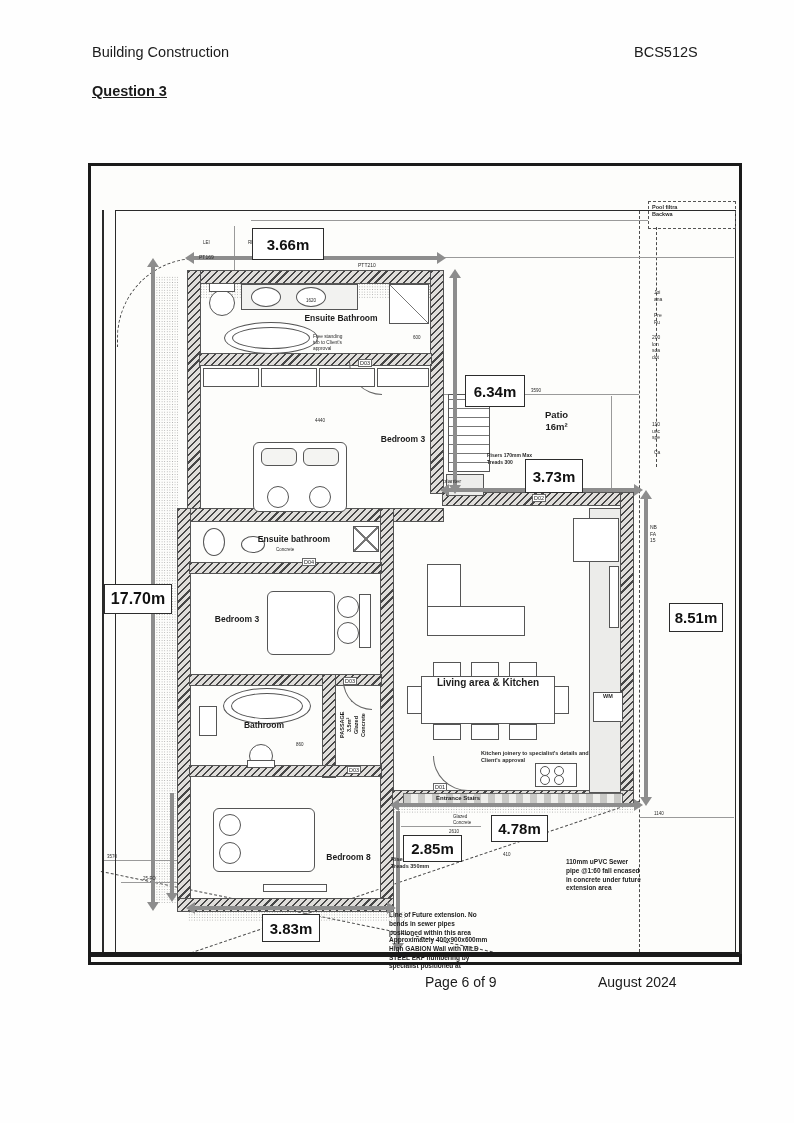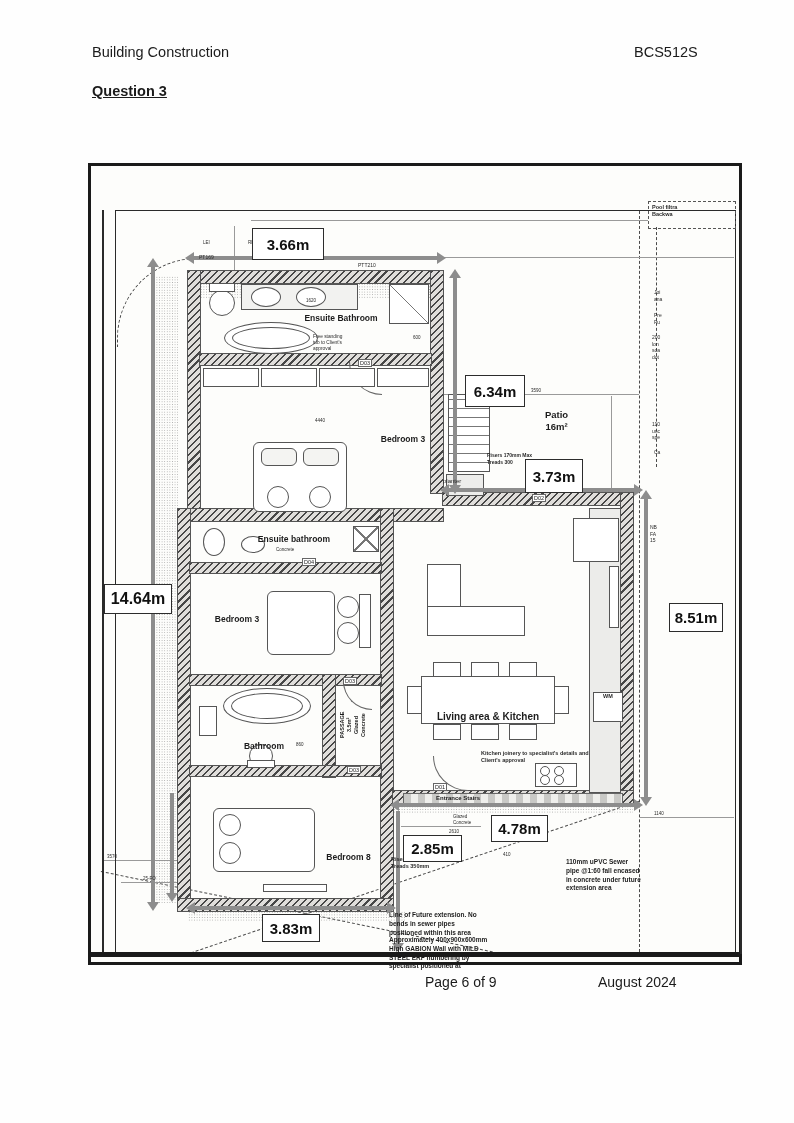--- a/index.html
+++ b/index.html
@@ -104,39 +104,39 @@
     <div class="av" style="left:60px;top:95px;height:647px;"></div>
     <div class="av" style="left:362px;top:106px;height:219px;"></div>
     <div class="ah" style="left:352px;top:322px;width:197px;"></div>
     <div class="av" style="left:553px;top:327px;height:310px;"></div>
     <div class="ah" style="left:302px;top:637px;width:247px;"></div>
     <div class="av dn" style="left:305px;top:645px;height:138px;"></div>
     <div class="av dn" style="left:79px;top:627px;height:106px;"></div>
     <div class="ah" style="left:98px;top:740px;width:204px;"></div>
 
     <div class="db" style="left:161px;top:62px;width:70px;height:30px;">3.66m</div>
-    <div class="db" style="left:13px;top:418px;width:66px;height:28px;font-size:16px;">14.64m</div>
+    <div class="db" style="left:13px;top:418px;width:66px;height:28px;font-size:16px;">17.70m</div>
     <div class="db" style="left:374px;top:209px;width:58px;height:30px;">6.34m</div>
     <div class="db" style="left:434px;top:293px;width:56px;height:32px;">3.73m</div>
     <div class="db" style="left:578px;top:437px;width:52px;height:27px;">8.51m</div>
     <div class="db" style="left:400px;top:649px;width:55px;height:25px;">4.78m</div>
     <div class="db" style="left:312px;top:669px;width:57px;height:25px;">2.85m</div>
     <div class="db" style="left:171px;top:748px;width:56px;height:26px;">3.83m</div>
 
     <div class="abs" style="left:557px;top:35px;width:86px;height:26px;border:1px dashed #555;overflow:hidden;z-index:4;">
       <div class="tn" style="left:3px;top:2px;font-size:5.5px;font-weight:bold;">Pool filtra
 Backwa</div>
     </div>
 
     <div class="rl" style="left:205px;top:147px;width:90px;">Ensuite Bathroom</div>
     <div class="rl" style="left:272px;top:268px;width:80px;">Bedroom 3</div>
     <div class="rl" style="left:163px;top:368px;width:80px;">Ensuite bathroom</div>
     <div class="tn" style="left:185px;top:381px;width:60px;font-size:4.5px;">Concrete</div>
     <div class="rl" style="left:110px;top:448px;width:72px;">Bedroom 3</div>
-    <div class="rl" style="left:140px;top:575px;width:66px;">Bathroom</div>
+    <div class="rl" style="left:140px;top:554px;width:66px;">Bathroom</div>
     <div class="rl vert" style="left:248px;top:515px;width:16px;height:88px;font-size:5.5px;">PASSAGE
 3.5m²
 Glazed
 Concrete</div>
     <div class="rl" style="left:220px;top:686px;width:75px;">Bedroom 8</div>
     <div class="rl" style="left:438px;top:243px;width:55px;font-size:9.5px;">Patio
 16m²</div>
     <div class="tn" style="left:352px;top:312px;width:40px;font-size:6px;">planter</div>
 
     <div class="dt" style="left:267px;top:193px;">D03</div>
@@ -243,21 +243,21 @@
     <div class="f" style="left:172px;top:718px;width:62px;height:6px;"></div>
 
     <div class="f" style="left:357px;top:228px;width:40px;height:76px;background:repeating-linear-gradient(0deg,#fff 0 8px,#777 8px 9px);"></div>
     <div class="f" style="left:355px;top:308px;width:36px;height:20px;background:#ededeb;"></div>
 
     <div class="f" style="left:336px;top:398px;width:32px;height:70px;"></div>
     <div class="f" style="left:336px;top:440px;width:96px;height:28px;"></div>
     <div class="f" style="left:342px;top:496px;width:26px;height:14px;"></div>
     <div class="f" style="left:380px;top:496px;width:26px;height:14px;"></div>
     <div class="f" style="left:418px;top:496px;width:26px;height:14px;"></div>
-    <div class="f" style="left:330px;top:510px;width:132px;height:46px;display:flex;align-items:flex-end;justify-content:center;z-index:3;">
+    <div class="f" style="left:330px;top:510px;width:132px;height:46px;display:flex;align-items:flex-start;justify-content:center;z-index:3;">
       <div class="rl" style="position:static;font-size:10px;">Living area &amp; Kitchen</div>
     </div>
     <div class="f" style="left:342px;top:558px;width:26px;height:14px;"></div>
     <div class="f" style="left:380px;top:558px;width:26px;height:14px;"></div>
     <div class="f" style="left:418px;top:558px;width:26px;height:14px;"></div>
     <div class="f" style="left:316px;top:520px;width:14px;height:26px;"></div>
     <div class="f" style="left:462px;top:520px;width:14px;height:26px;"></div>
     <div class="f" style="left:498px;top:342px;width:30px;height:283px;background:#ececea;"></div>
     <div class="f" style="left:482px;top:352px;width:44px;height:42px;"></div>
     <div class="f" style="left:518px;top:400px;width:8px;height:60px;"></div>

